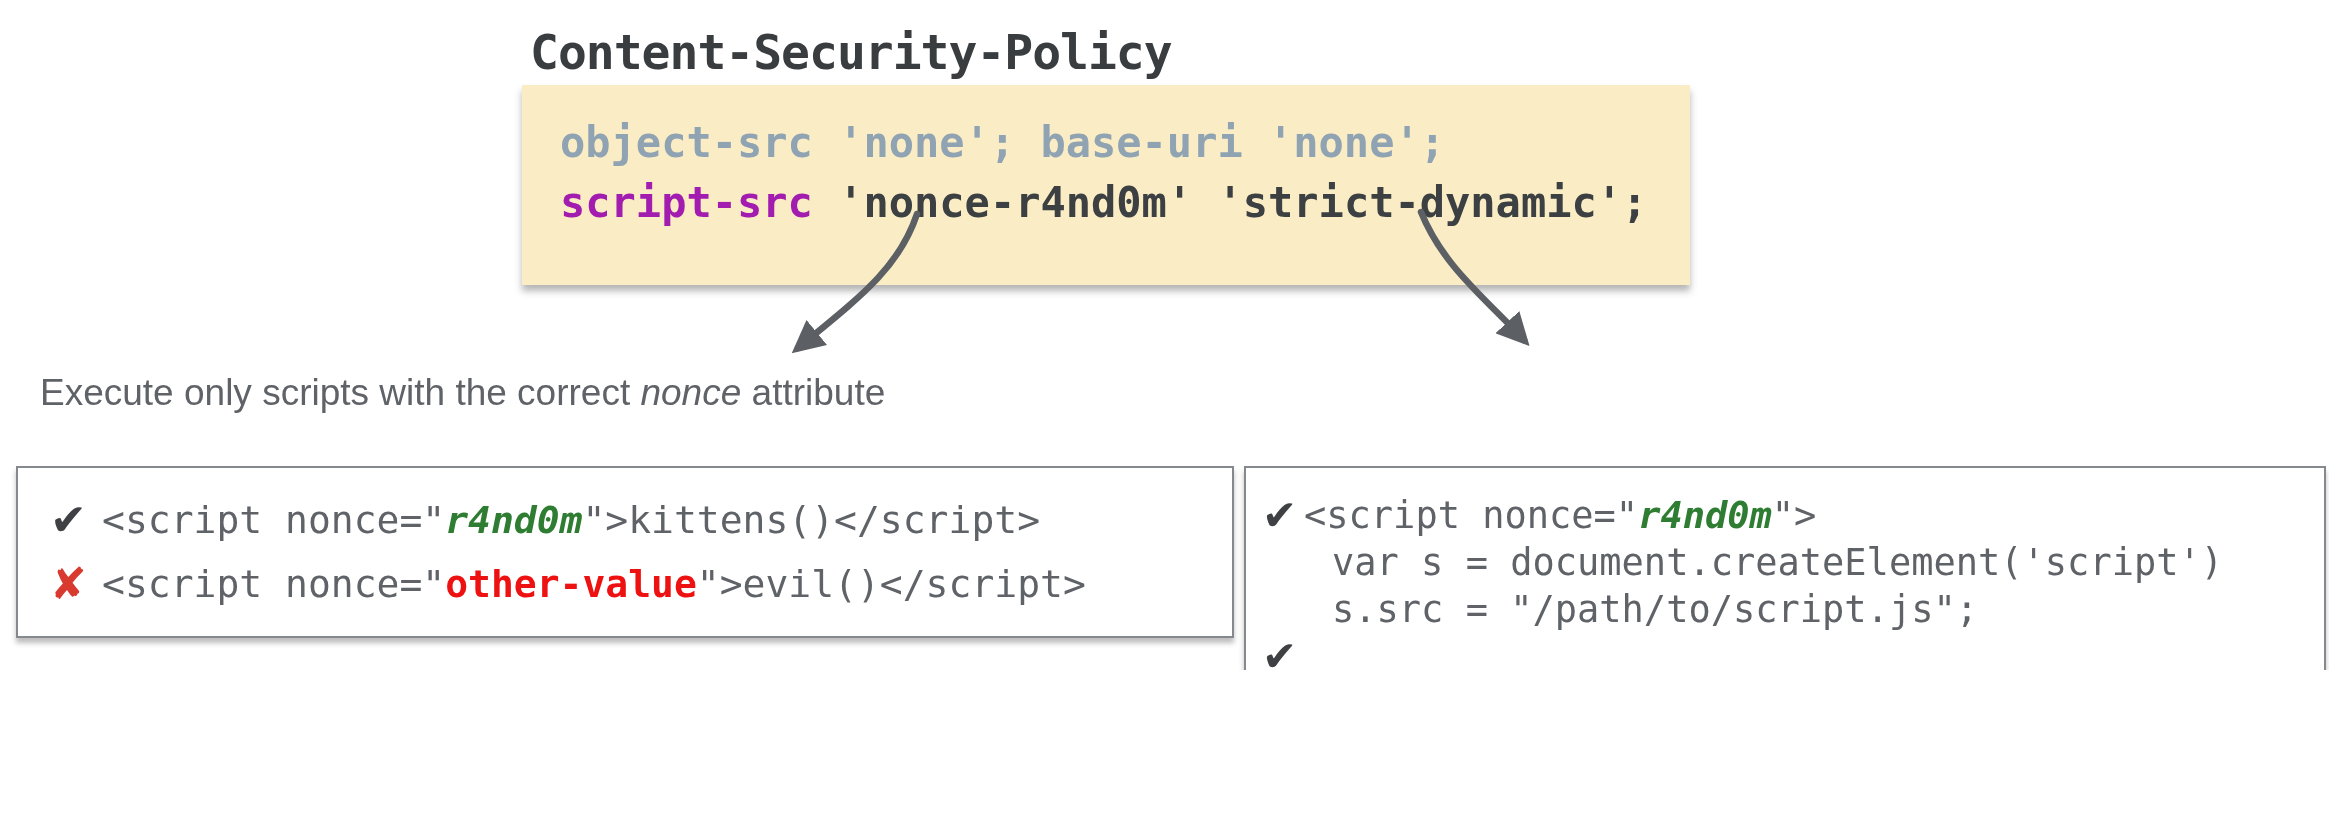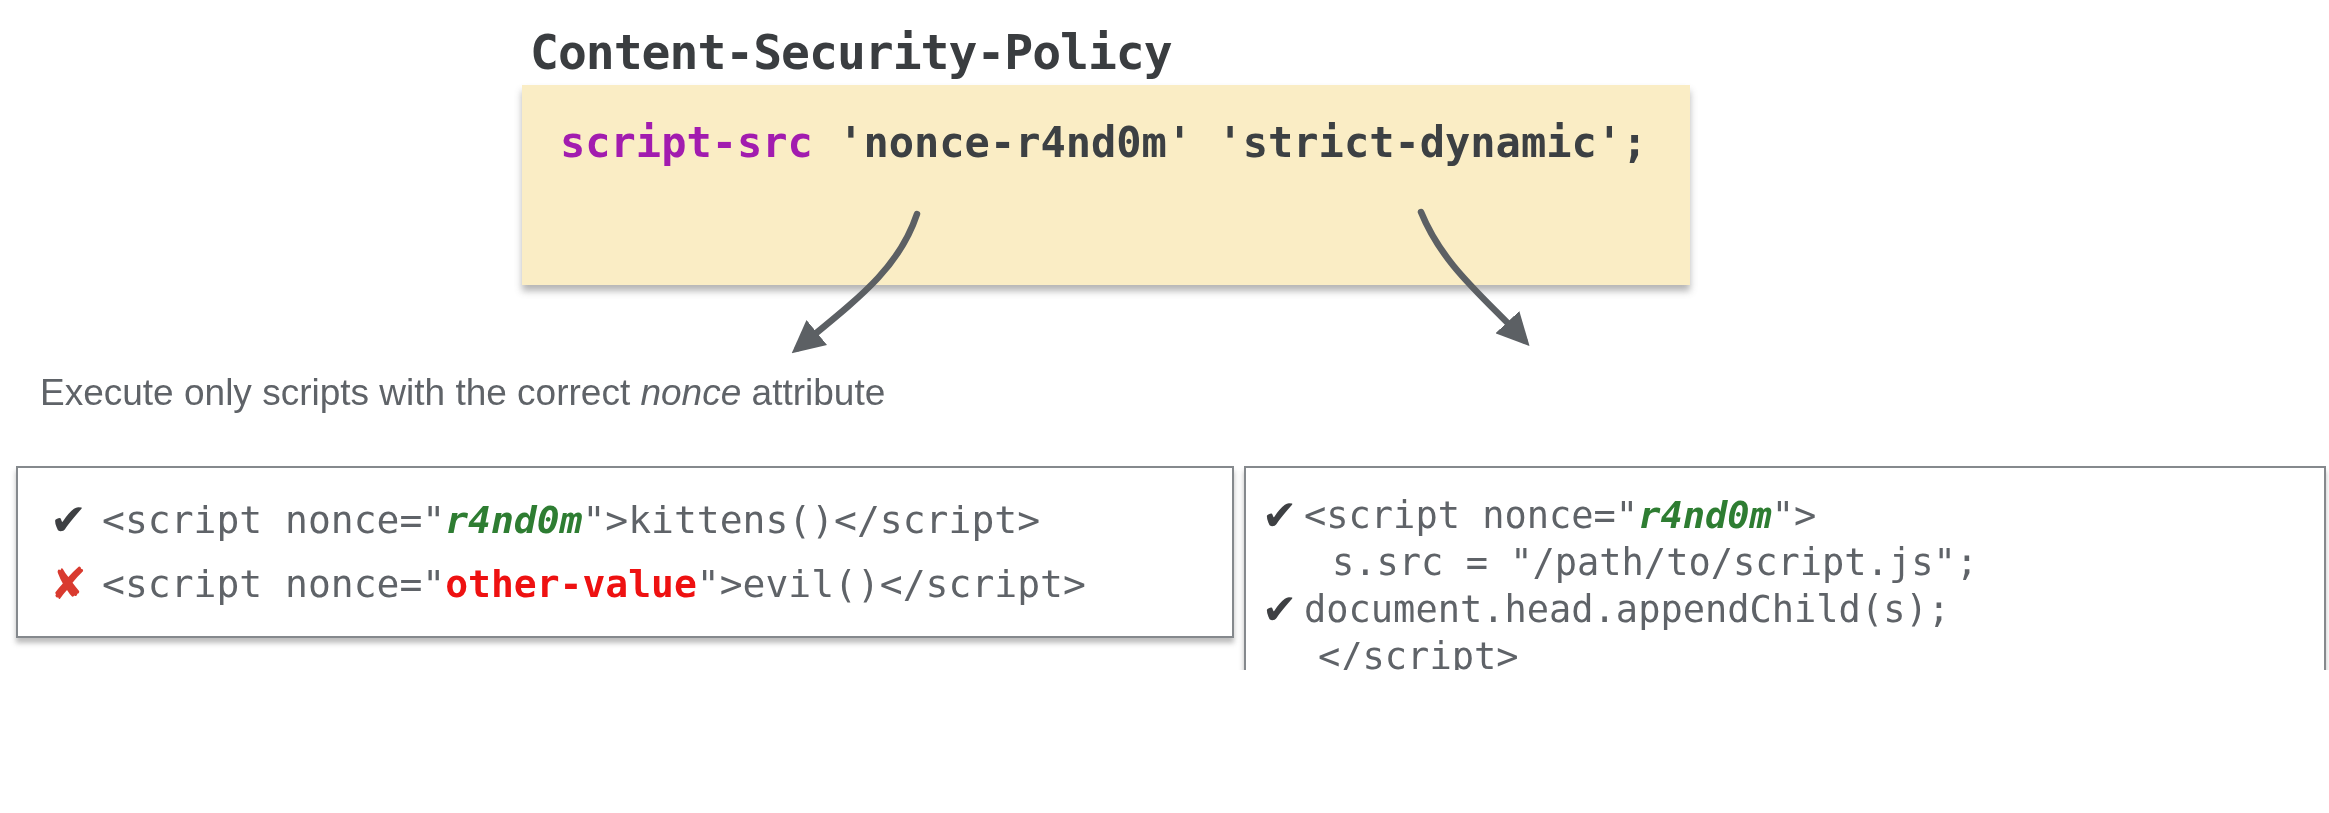--- a/index.html
+++ b/index.html
@@ -81,20 +81,21 @@
   .ind2{padding-left:28px;}
 </style>
 </head>
 <body>
 
 <div id="canvas">
 
   <h1 id="title">Content-Security-Policy</h1>
 
   <div id="policy">
+    <div class="pline muted">object-src 'none'; base-uri 'none';</div>
     <div class="pline"><span class="blue">script-src</span><span class="dark"> 'nonce-r4nd0m' 'strict-dynamic';</span></div>
   </div>
 
   <svg id="arrows" width="2329" height="813" viewBox="0 0 2329 813">
     <defs>
       <marker id="ah" viewBox="0 0 10 10" refX="7.5" refY="5" markerWidth="5" markerHeight="5" orient="auto">
         <path d="M0 0 L10 5 L0 10 Z" fill="#5c6064"></path>
       </marker>
     </defs>
     <path d="M 917 214 C 899 268, 860 297, 798 348" fill="none" stroke="#5c6064" stroke-width="6.5" stroke-linecap="round" marker-end="url(#ah)"></path>
@@ -115,25 +116,28 @@
     </div>
   </div>
 
   <div class="codebox" id="right-box">
     <div class="row">
       <span class="mark ok">✔</span>
       <span class="code"><span>&lt;script nonce="</span><span class="green">r4nd0m</span><span>"&gt;</span></span>
     </div>
     <div class="row">
       <span class="mark"></span>
+      <span class="code ind2">var s = document.createElement('script')</span>
+    </div>
+    <div class="row">
+      <span class="mark"></span>
       <span class="code ind2">s.src = "/path/to/script.js";</span>
     </div>
     <div class="row">
       <span class="mark ok">✔</span>
-      <span class="code">document.head.appendChild(s);</span>
     </div>
     <div class="row">
       <span class="mark"></span>
       <span class="code ind1">&lt;/script&gt;</span>
     </div>
   </div>
 
 </div>
 
 </body></html>

